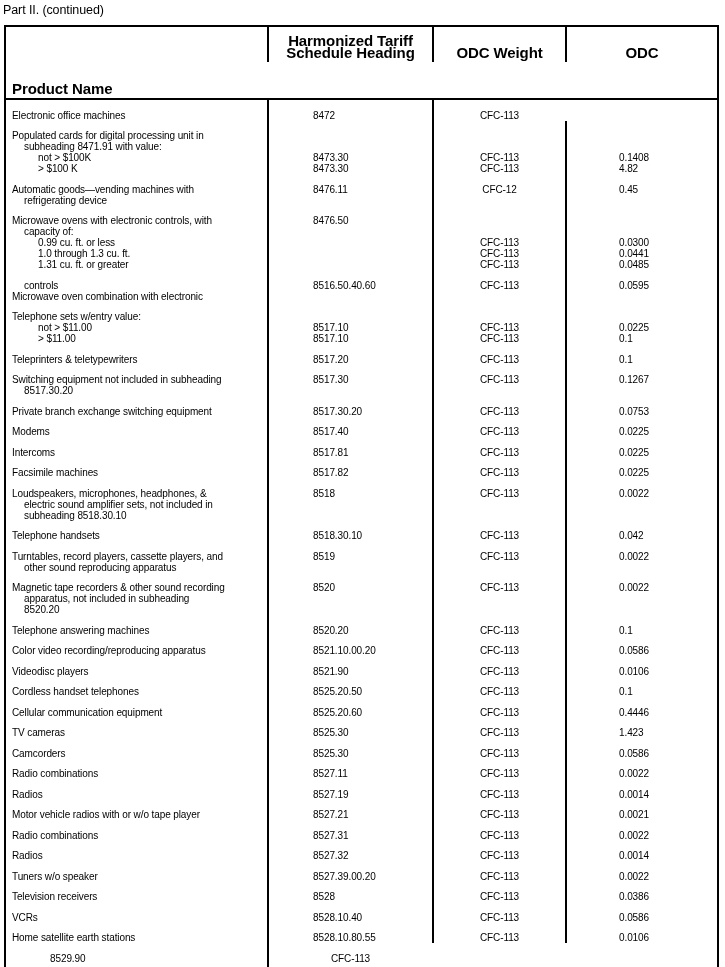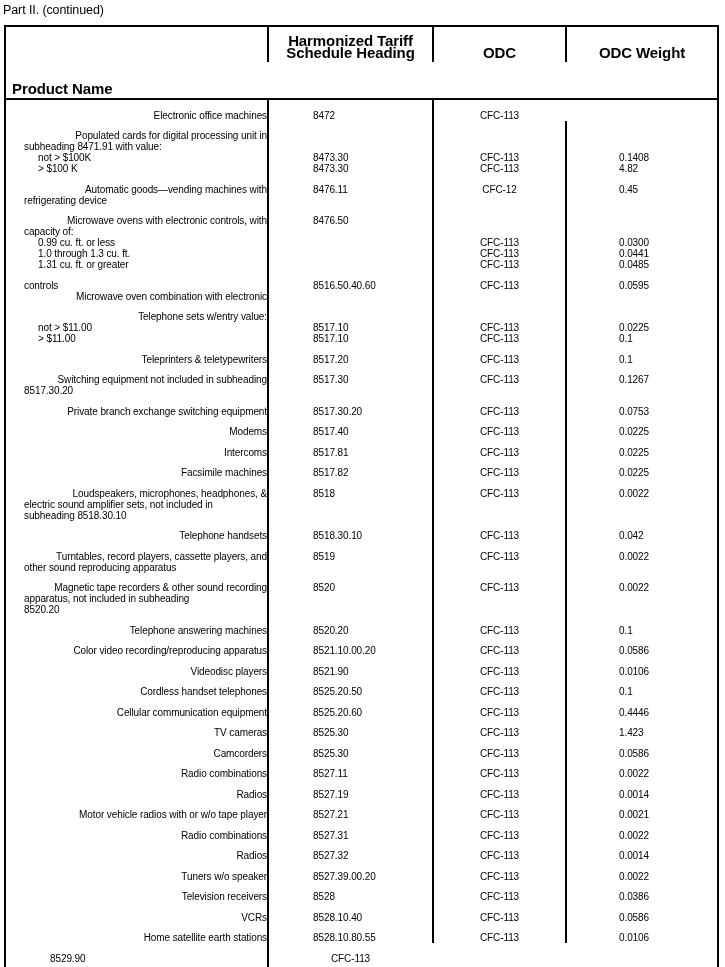--- a/index.html
+++ b/index.html
@@ -28,39 +28,39 @@
   }
   .thead .name { padding-left: 6px; margin-top: 36px; }
   .thead .hts, .thead .odc, .thead .wt {
     align-items: center; text-align: center; white-space: pre-line;
   }
 
   
   .tbody .cell { padding-top: 9.5px; }
   .tbody .row:last-child .cell { padding-bottom: 8px; }
   .line { min-height: 11px; white-space: nowrap; }
-  .name .ind0 { padding-left: 6px; text-align: right; }
+  .name .ind0 { padding-left: 6px; }
   .name .ind1 { padding-left: 18px; }
   .name .ind2 { padding-left: 32px; }
   .hts .line { padding-left: 44px; }
   .odc { text-align: center; }
   .wt .line { padding-left: 52px; }
 </style>
 </head>
 <body>
 
 <div class="page">
   <div class="title">Part II. (continued)</div>
   <div class="tbl">
     <div class="row thead">
       <div class="cell name">Product Name</div>
       <div class="cell hts">Harmonized Tariff
 Schedule Heading</div>
+      <div class="cell wt">ODC Weight</div>
       <div class="cell odc">ODC</div>
-      <div class="cell wt">ODC Weight</div>
     </div>
     <div class="tbody">
         <div class="row">
           <div class="cell name">
             <div class="line ind0">Electronic office machines</div>
           </div>
           <div class="cell hts">
             <div class="line">8472</div>
           </div>
           <div class="cell odc">

